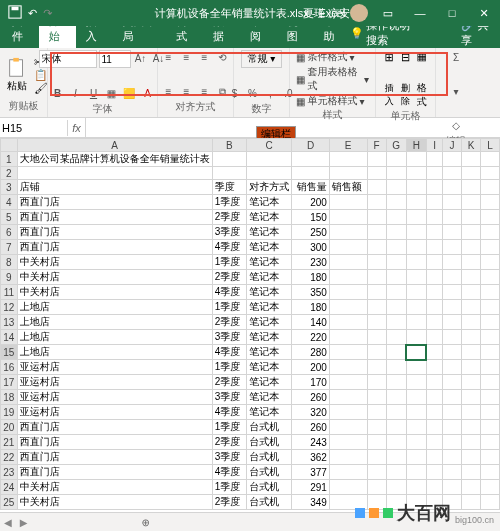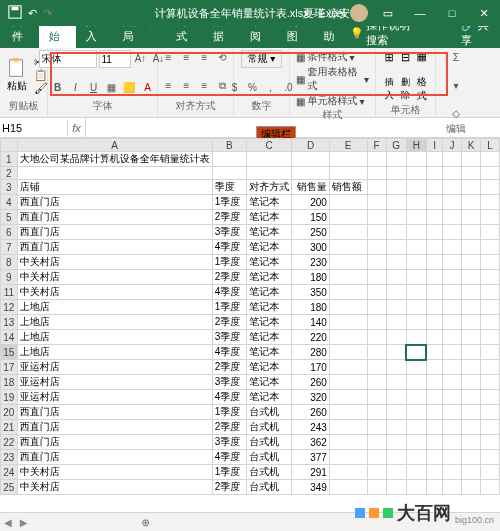--- a/index.html
+++ b/index.html
@@ -20,21 +20,21 @@
 .tabs .right { margin-left: auto; color: #fff; font-size: 11px; padding-right: 8px; display: flex; align-items: center; gap: 2px; }
 
 .ribbon { background: #f3f2f1; border-bottom: 1px solid #d4d4d4; height: 70px; display: flex; position: relative; }
 .ribbon-highlight { position: absolute; top: 4px; left: 50px; right: 52px; height: 44px; border: 2px solid #e74c3c; pointer-events: none; z-index: 5; }
 .group { border-right: 1px solid #e1e1e1; padding: 2px 6px; display: flex; flex-direction: column; justify-content: space-between; }
 .group-label { text-align: center; font-size: 10px; color: #666; padding-bottom: 2px; }
 .group-body { flex: 1; display: flex; align-items: center; gap: 4px; }
 .font-select { border: 1px solid #ccc; background: #fff; font-size: 10px; padding: 1px 2px; width: 58px; height: 18px; }
 .size-select { border: 1px solid #ccc; background: #fff; font-size: 10px; padding: 1px 2px; width: 32px; height: 18px; }
 .btn-sm { width: 16px; height: 16px; text-align: center; line-height: 16px; color: #555; cursor: pointer; font-size: 10px; }
-.vstack { display: flex; flex-direction: column; gap: 12px; }
+.vstack { display: flex; flex-direction: column; gap: 18px; }
 .hstack { display: flex; gap: 2px; align-items: center; }
 .paste-big { width: 30px; text-align: center; }
 .paste-big .icon { width: 22px; height: 22px; margin: 0 auto; }
 .clip-btns { display: flex; flex-direction: column; gap: 1px; margin-left: 2px; }
 .clip-btns span { width: 14px; height: 12px; }
 .style-btn { font-size: 10px; color: #444; display: flex; align-items: center; gap: 2px; cursor: pointer; }
 .cell-btn { width: 26px; text-align: center; }
 
 .namebox-row { display: flex; border-bottom: 1px solid #d4d4d4; height: 20px; align-items: center; }
 .namebox { width: 68px; border-right: 1px solid #d4d4d4; padding: 2px 2px; font-size: 11px; background: #fff; }
@@ -446,20 +446,35 @@
           <td></td>
           <td></td>
           <td></td>
           <td class="active-cell"></td>
           <td></td>
           <td></td>
           <td></td>
           <td></td>
         </tr>
         <tr>
+          <th class="rowhead">16</th>
+          <td>亚运村店</td>
+          <td>1季度</td>
+          <td>笔记本</td>
+          <td style="text-align:right">200</td>
+          <td></td>
+          <td></td>
+          <td></td>
+          <td></td>
+          <td></td>
+          <td></td>
+          <td></td>
+          <td></td>
+        </tr>
+        <tr>
           <th class="rowhead">17</th>
           <td>亚运村店</td>
           <td>2季度</td>
           <td>笔记本</td>
           <td style="text-align:right">170</td>
           <td></td>
           <td></td>
           <td></td>
           <td></td>
           <td></td>

